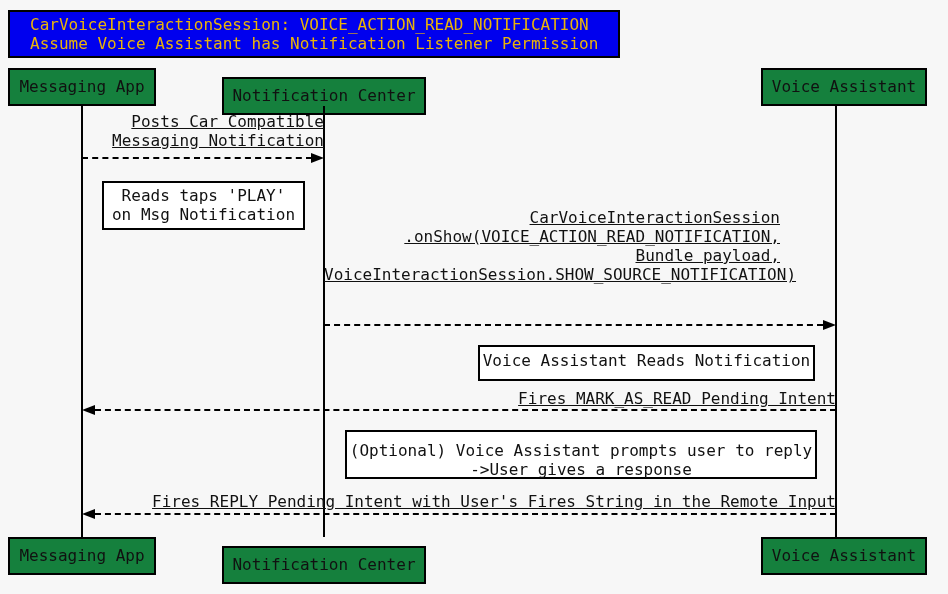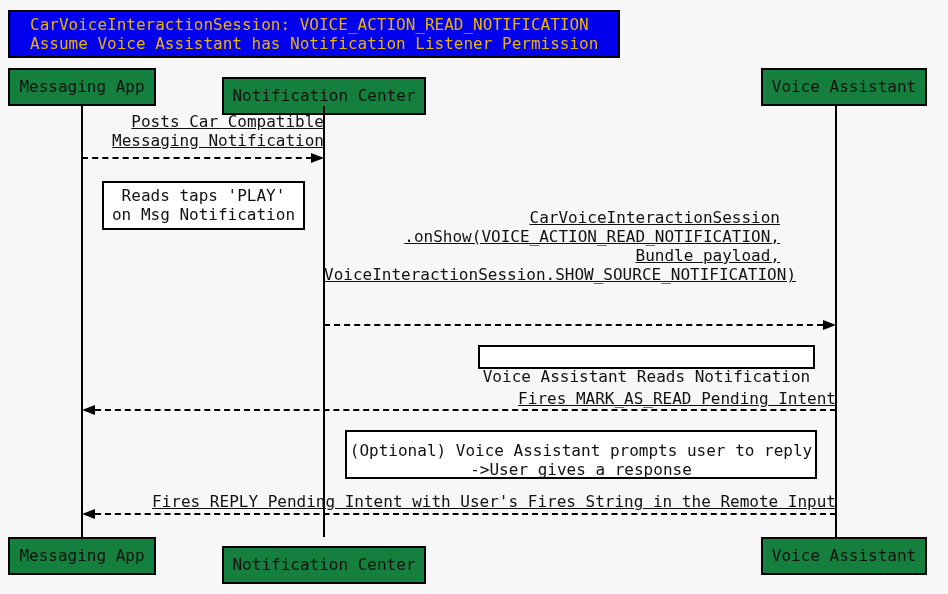--- a/index.html
+++ b/index.html
@@ -98,21 +98,21 @@
 
   
   .note-box {
     background: #ffffff;
     border: 2px solid #000000;
     box-sizing: border-box;
     text-align: center;
     white-space: nowrap;
   }
   .note1 { left: 102px; top: 181px; width: 203px; height: 49px; padding-top: 3px; }
-  .note2 { left: 478px; top: 345px; width: 337px; height: 24px; padding-top: 20px; }
+  .note2 { left: 478px; top: 345px; width: 337px; height: 36px; padding-top: 4px; }
   .note3 { left: 345px; top: 430px; width: 472px; height: 49px; padding-top: 9px; }
 </style>
 </head>
 <body>
 
 <div id="canvas">
 
   <div class="abs title-box">
     <div>CarVoiceInteractionSession: VOICE_ACTION_READ_NOTIFICATION</div>
     <div>Assume Voice Assistant has Notification Listener Permission</div>

